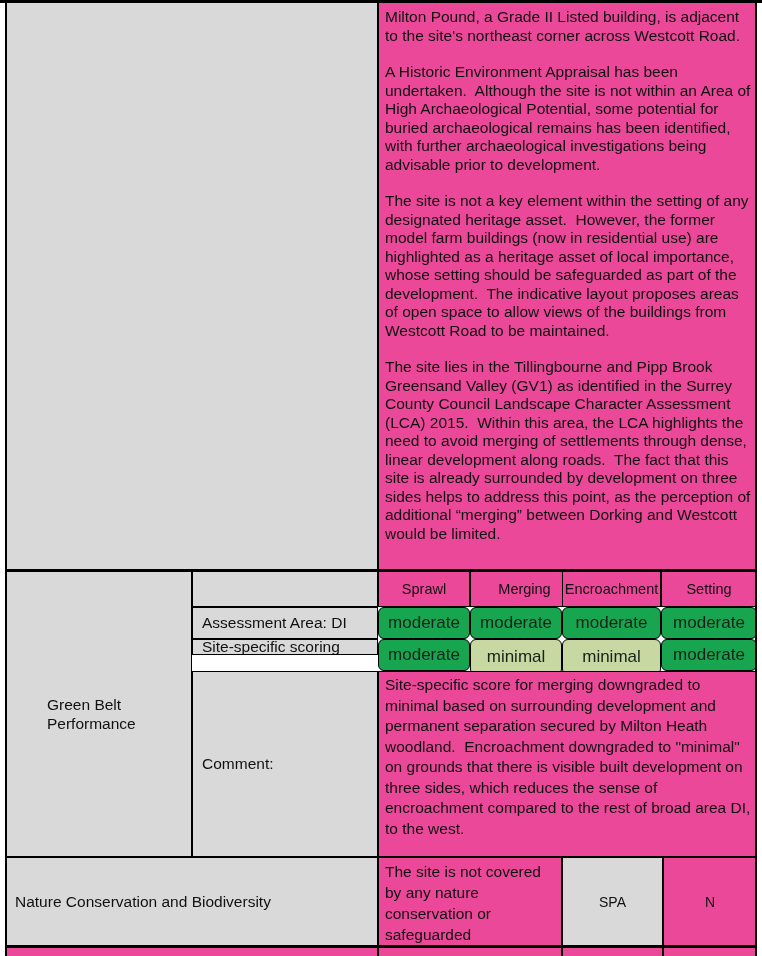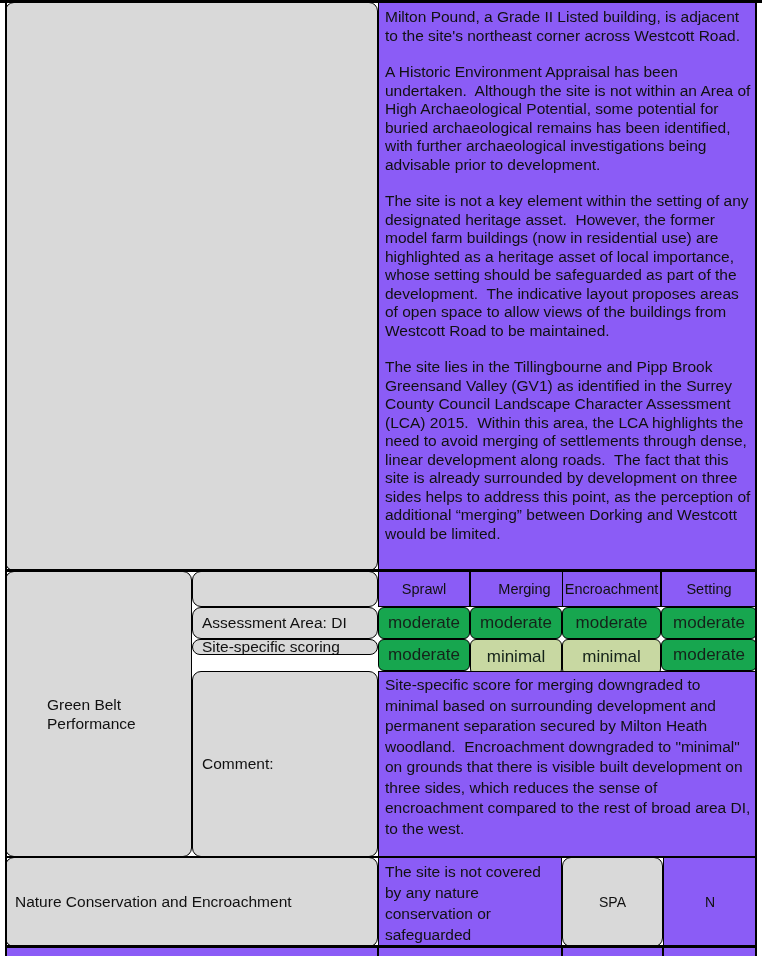--- a/index.html
+++ b/index.html
@@ -1,19 +1,19 @@
 <!DOCTYPE html>
 <html style="--cell_gray: #D9D9D9; --score_green: #17A64F; --score_light_green: #C8D8A2; --border_black: #000000;"><head>
 <meta charset="utf-8">
 <style>
   html,body{margin:0;padding:0;background:#fff;}
   .page{position:relative;width:762px;height:956px;background:#fff;overflow:hidden;
         font-family:"Liberation Sans","DejaVu Sans",sans-serif;color:#111;}
-  .cell{position:absolute;box-sizing:border-box;border:1px solid #000;overflow:hidden;background:#8b5cf6;}
-  .gray{background:var(--cell_gray,#D9D9D9);border-radius:9px;}
+  .cell{position:absolute;box-sizing:border-box;border:1px solid #000;overflow:hidden;background:#ec4899;}
+  .gray{background:var(--cell_gray,#D9D9D9);}
   .green{background:var(--score_green,#17A64F);}
   .lightgreen{background:var(--score_light_green,#C8D8A2);}
   .line{position:absolute;background:#000;}
   .vcenter{display:flex;align-items:center;}
   .center{display:flex;align-items:center;justify-content:center;text-align:center;}
   .desc{padding:5px 5px 0 6px;font-size:15.5px;line-height:18.5px;}
   .desc p{margin:0 0 18px 0;white-space:pre-wrap;}
   .hdr{font-size:14.5px;}
   .score{font-size:17px;color:#15231a;border-radius:6px;}
   .rowlabel{font-size:15.5px;padding-left:9px;}
@@ -58,21 +58,21 @@
   <div class="cell center score green" style="left:562px;top:607px;width:99px;height:32px;">moderate</div>
   <div class="cell center score green" style="left:661px;top:607px;width:96px;height:32px;">moderate</div>
 
   <div class="cell center score green" style="left:378px;top:639px;width:92px;height:32px;">moderate</div>
   <div class="cell center score lightgreen" style="left:470px;top:639px;width:92px;height:36px;">minimal</div>
   <div class="cell center score lightgreen" style="left:562px;top:639px;width:99px;height:36px;">minimal</div>
   <div class="cell center score green" style="left:661px;top:639px;width:96px;height:32px;">moderate</div>
 
   <div class="cell comment" style="left:378px;top:671px;width:379px;height:186px;">Site-specific score for merging downgraded to minimal based on surrounding development and permanent separation secured by Milton Heath woodland.  Encroachment downgraded to "minimal" on grounds that there is visible built development on three sides, which reduces the sense of encroachment compared to the rest of broad area DI, to the west.</div>
 
-  <div class="cell gray vcenter rowlabel" style="left:5px;top:857px;width:373px;height:90px;">Nature Conservation and Encroachment</div>
+  <div class="cell gray vcenter rowlabel" style="left:5px;top:857px;width:373px;height:90px;">Nature Conservation and Biodiversity</div>
   <div class="cell nat-text" style="left:378px;top:857px;width:184px;height:90px;">The site is not covered by any nature conservation or safeguarded</div>
   <div class="cell gray center badge" style="left:562px;top:857px;width:101px;height:90px;">SPA</div>
   <div class="cell center badge" style="left:663px;top:857px;width:94px;height:90px;">N</div>
 
   <div class="cell" style="left:5px;top:947px;width:373px;height:12px;"></div>
   <div class="cell" style="left:378px;top:947px;width:184px;height:12px;"></div>
   <div class="cell" style="left:562px;top:947px;width:101px;height:12px;"></div>
   <div class="cell" style="left:663px;top:947px;width:94px;height:12px;"></div>
 
   <div class="line" style="left:0;top:0;width:762px;height:3px;"></div>

